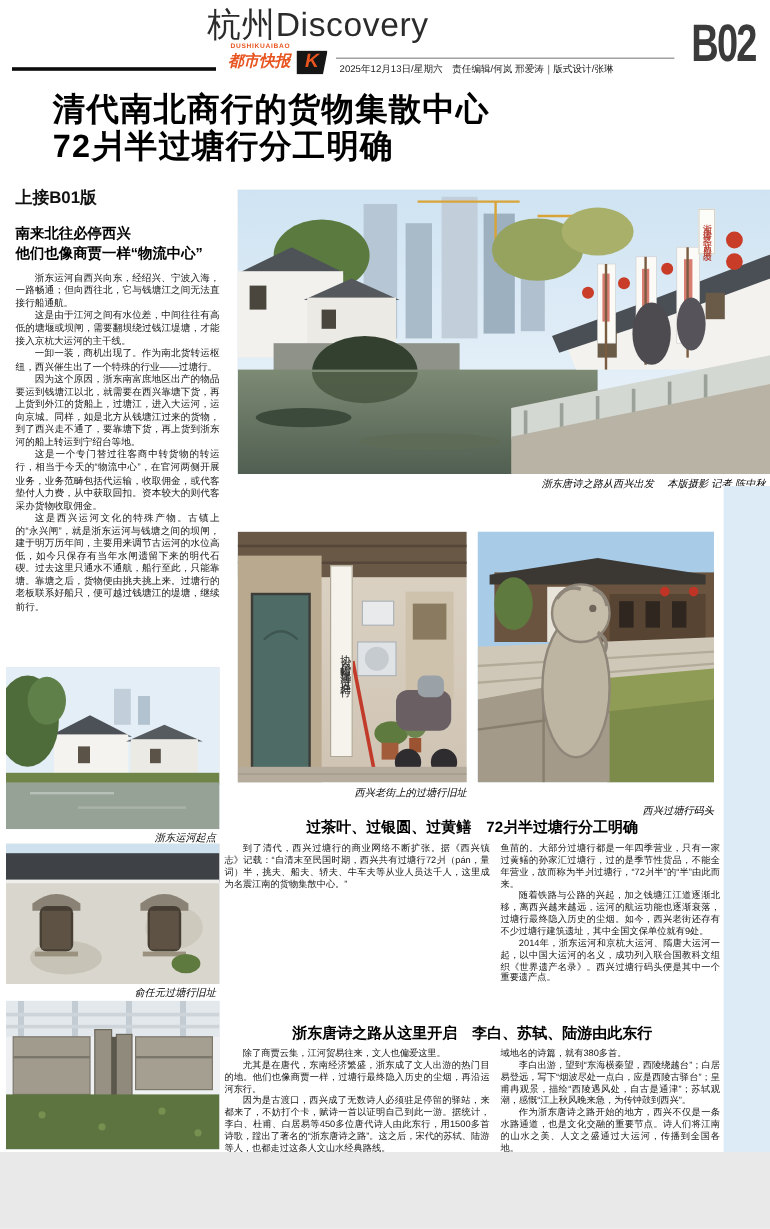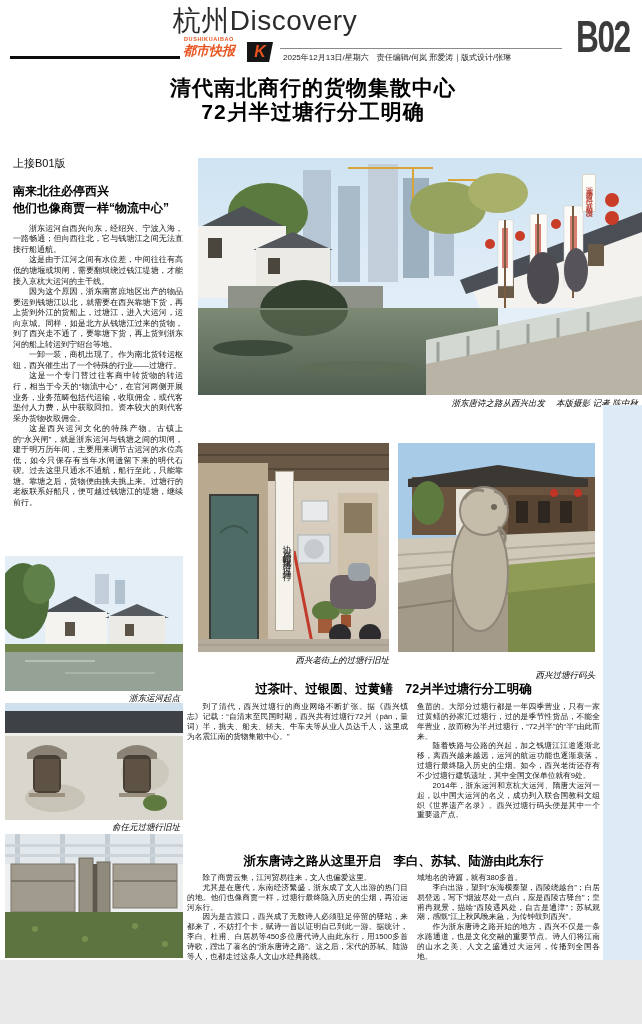--- a/index.html
+++ b/index.html
@@ -9,38 +9,38 @@
     font-family:"Liberation Sans","DejaVu Sans",sans-serif;color:#111;
   }
   .abs{position:absolute;}
 
   
   .masthead-title{left:150px;top:2px;width:230px;text-align:center;
     font-size:28px;color:#2b2b2b;letter-spacing:0.5px;white-space:nowrap;}
   .masthead-title .cn{font-weight:400;}
   .masthead-title .en{font-weight:300;}
   .rule-left{left:10px;top:56px;width:170px;height:3px;background:#0c0c0c;}
-  .brand{left:176px;top:37px;width:66px;text-align:center;color:#e8541f;line-height:1;}
+  .brand{left:176px;top:37px;width:66px;text-align:right;color:#e8541f;line-height:1;}
   .brand-en{font-size:5.5px;font-weight:bold;letter-spacing:0.6px;}
   .brand-cn{font-size:13px;font-weight:900;font-style:italic;margin-top:1px;}
   .k-logo{left:247px;top:42px;width:26px;height:20px;background:#161616;
     color:#e8541f;font-weight:900;font-style:italic;font-size:16px;line-height:20px;
     text-align:center;clip-path:polygon(0 0,100% 0,85% 100%,0 100%);}
   .rule-date{left:280px;top:48px;width:282px;height:1px;background:#8a8a8a;}
   .dateline{left:283px;top:52px;width:300px;font-size:8px;color:#222;white-space:nowrap;}
   .page-num{left:576px;top:12px;font-size:44px;font-weight:900;color:#3b3b3b;
     transform:scaleX(0.72);transform-origin:left top;letter-spacing:-2px;}
 
   
-  .headline{left:32px;top:76px;width:562px;text-align:center;font-weight:900;
-    font-size:21px;line-height:1.16;color:#000;letter-spacing:1px;}
+  .headline{left:44px;top:76px;width:562px;font-weight:900;
+    font-size:27px;line-height:1.16;color:#000;letter-spacing:1px;}
 
   
   .left-col{left:13px;top:156px;width:170px;}
-  .continued{font-size:11px;font-weight:normal;margin:0 0 12px 0;}
+  .continued{font-size:14px;font-weight:bold;margin:0 0 12px 0;}
   .subhead{font-size:12px;font-weight:900;line-height:1.45;margin:0 0 6px 0;color:#000;}
   .left-col p.body, .news-col p.body{
     font-size:8px;line-height:1.32;margin:0;text-align:justify;
     text-indent:2em;color:#151515;}
   .news-col p.body{font-size:7.7px;line-height:1.28;}
 
   
   .photo{overflow:hidden;background:#dfe5ea;}
   .photo svg{display:block;}
   .caption{font-family:"DejaVu Serif","Liberation Serif",serif;font-style:italic;
@@ -93,22 +93,22 @@
   </div>
 
   <div class="abs left-col">
     <p class="continued">上接B01版</p>
     <p class="subhead">
       <span>南来北往必停西兴</span><br>
       <span>他们也像商贾一样“物流中心”</span>
     </p>
     <p class="body">浙东运河自西兴向东，经绍兴、宁波入海，一路畅通；但向西往北，它与钱塘江之间无法直接行船通航。</p>
     <p class="body">这是由于江河之间有水位差，中间往往有高低的塘堰或坝闸，需要翻坝绕过钱江堤塘，才能接入京杭大运河的主干线。</p>
+    <p class="body">一卸一装，商机出现了。作为南北货转运枢纽，西兴催生出了一个特殊的行业——过塘行。</p>
     <p class="body">因为这个原因，浙东南富庶地区出产的物品要运到钱塘江以北，就需要在西兴靠塘下货，再上货到外江的货船上，过塘江，进入大运河，运向京城。同样，如是北方从钱塘江过来的货物，到了西兴走不通了，要靠塘下货，再上货到浙东河的船上转运到宁绍台等地。</p>
-    <p class="body">一卸一装，商机出现了。作为南北货转运枢纽，西兴催生出了一个特殊的行业——过塘行。</p>
     <p class="body">这是一个专门替过往客商中转货物的转运行，相当于今天的“物流中心”，在官河两侧开展业务，业务范畴包括代运输，收取佣金，或代客垫付人力费，从中获取回扣。资本较大的则代客采办货物收取佣金。</p>
     <p class="body">这是西兴运河文化的特殊产物。古镇上的“永兴闸”，就是浙东运河与钱塘之间的坝闸，建于明万历年间，主要用来调节古运河的水位高低，如今只保存有当年水闸遗留下来的明代石碶。过去这里只通水不通航，船行至此，只能靠塘。靠塘之后，货物便由挑夫挑上来。过塘行的老板联系好船只，便可越过钱塘江的堤塘，继续前行。</p>
   </div>
 
   <div class="abs photo" style="left:5px;top:556px;width:178px;height:135px;">
     <svg width="178" height="135" viewBox="0 0 178 135">
       <rect width="178" height="135" fill="#e4eef6"></rect>
       <rect x="90" y="18" width="14" height="30" fill="#c2cfda"></rect>
         <rect x="110" y="24" width="10" height="24" fill="#b3c2cf"></rect>
       <polygon points="35,58 70,40 105,58" fill="#4c5157"></polygon>

